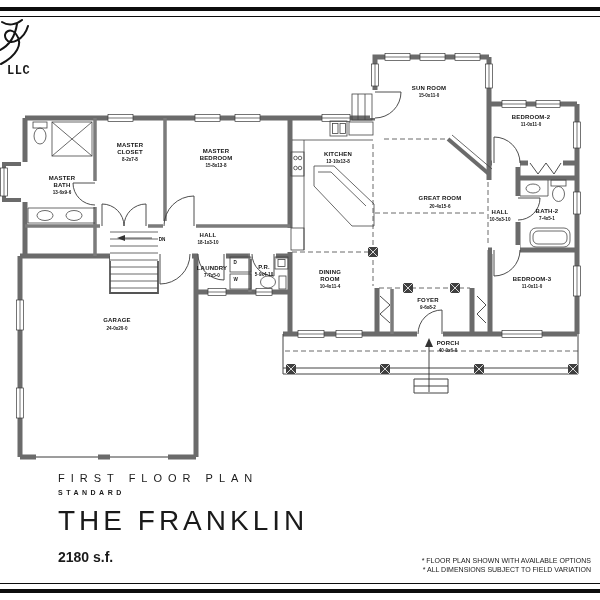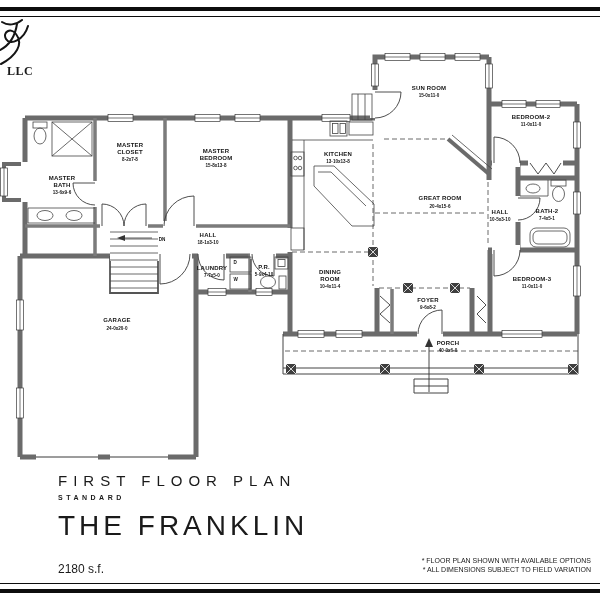--- a/index.html
+++ b/index.html
@@ -2,33 +2,33 @@
 <html><head>
 <meta charset="utf-8">
 <style>
   html,body{margin:0;padding:0;}
   body{width:600px;height:600px;position:relative;background:#ffffff;overflow:hidden;
        font-family:"Liberation Sans",sans-serif;color:#1a1a1a;}
   .rule-top{position:absolute;top:7px;left:0;right:0;height:5px;
             border-top:4px solid #0d0d0d;border-bottom:1px solid #0d0d0d;}
   .rule-bottom{position:absolute;bottom:7px;left:0;right:0;height:5px;
             border-top:1px solid #0d0d0d;border-bottom:4px solid #0d0d0d;}
-  .logo-llc{position:absolute;left:7px;top:64px;font-family:Liberation Serif, serif;
+  .logo-llc{position:absolute;left:7px;top:64px;font-family:Liberation Mono, monospace;
             font-weight:700;font-size:12px;letter-spacing:.5px;}
   .logo-swash{position:absolute;left:0;top:12px;}
   .plan-svg{position:absolute;left:0;top:0;width:600px;height:600px;}
   .plan-svg text{font-family:"Liberation Sans",sans-serif;fill:#141414;}
   .rlabel{font-size:6px;font-weight:700;letter-spacing:.2px;}
   .rdims{font-size:4.6px;font-weight:600;}
   .tinytxt{font-size:4.6px;font-weight:700;}
   .title-block{position:absolute;left:58px;top:472px;}
-  .plan-title{font-size:15px;font-weight:500;letter-spacing:6px;white-space:nowrap;}
+  .plan-title{font-size:11px;font-weight:500;letter-spacing:6px;white-space:nowrap;}
   .plan-variant{font-size:7px;font-weight:600;letter-spacing:3.5px;margin-top:5px;}
   .model-name{font-size:28px;font-weight:400;letter-spacing:4px;margin-top:9px;white-space:nowrap;}
-  .area{font-size:12px;font-weight:400;margin-top:20px;}
+  .area{font-size:14px;font-weight:700;margin-top:12px;}
   .notes{position:absolute;right:9px;bottom:26px;text-align:right;
          font-size:7px;line-height:9px;font-weight:500;}
 </style>
 </head>
 <body>
 
 <div class="rule-top"></div>
 <div class="rule-bottom"></div>
 
 <svg class="logo-swash" width="42" height="58" viewBox="0 0 42 58">

